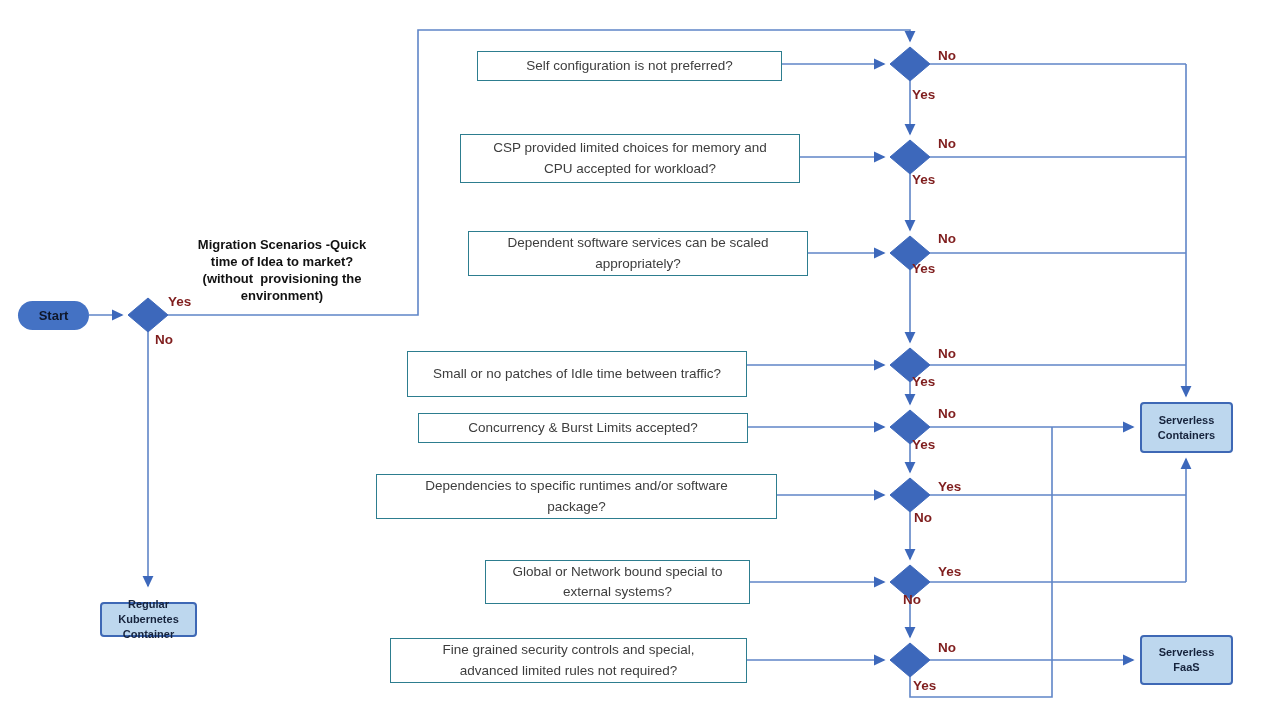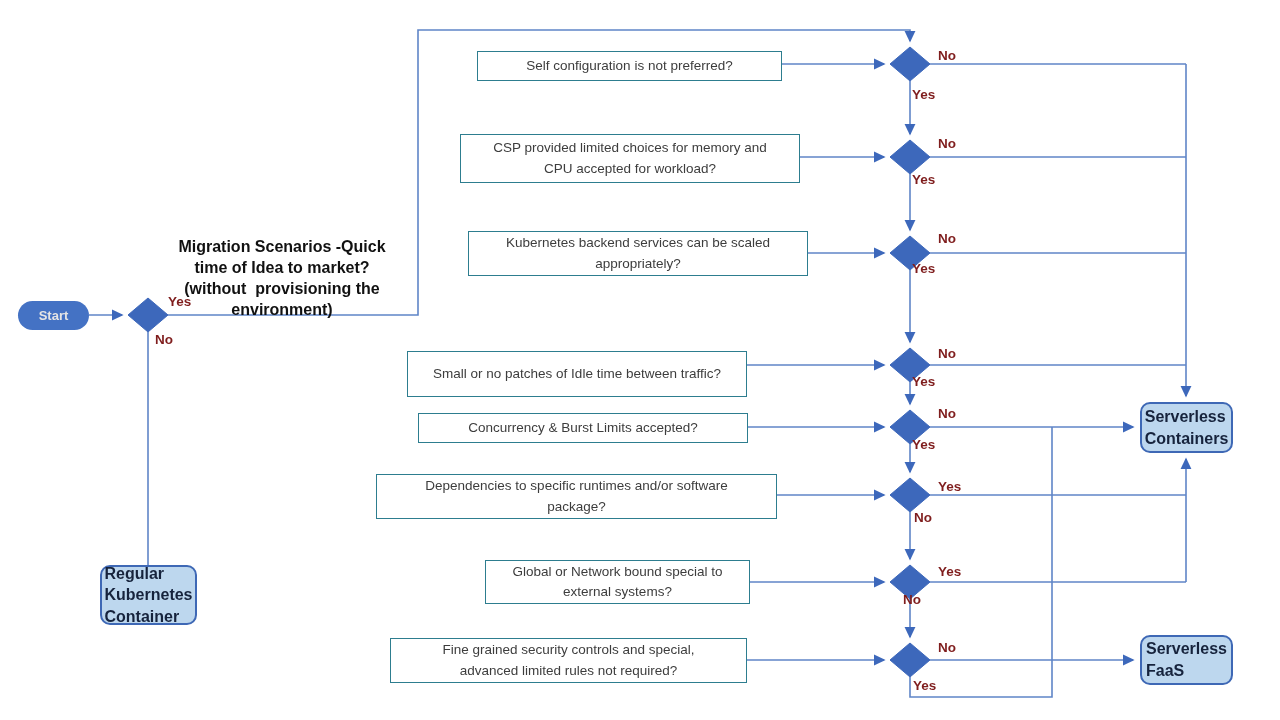--- a/index.html
+++ b/index.html
@@ -13,35 +13,35 @@
   .arrowhead{fill:var(--arrow,#3d68bb);}
   .qbox{
     position:absolute;display:flex;align-items:center;justify-content:center;
     background:#ffffff;border:1.6px solid var(--question-border,#2d7d8f);
     color:#3d3d3d;font-size:13.5px;line-height:1.5;text-align:center;
     white-space:pre-line;box-sizing:border-box;padding:14px 6px;
   }
   .terminal{
     position:absolute;display:flex;align-items:center;justify-content:center;
     background:var(--terminal-fill,#bdd7ee);border:2px solid var(--terminal-border,#3e68b5);
-    border-radius:10px;color:#16233c;font-weight:bold;font-size:16px;line-height:1.35;
-    text-align:left;white-space:pre-line;box-sizing:border-box;
+    border-radius:4px;color:#16233c;font-weight:bold;font-size:11px;line-height:1.35;
+    text-align:center;white-space:pre-line;box-sizing:border-box;
   }
   .startpill{
     position:absolute;left:18px;top:301px;width:71px;height:29px;border-radius:15px;
-    background:var(--start-fill,#4472c4);color:#e5e5e5;font-weight:bold;font-size:13px;
+    background:var(--start-fill,#4472c4);color:#0f172a;font-weight:bold;font-size:13px;
     display:flex;align-items:center;justify-content:center;
   }
   .branch{
     position:absolute;color:#7f1d1d;font-weight:bold;font-size:13.5px;line-height:1;
     white-space:nowrap;
   }
   .rootq{
     position:absolute;left:170px;top:236px;width:224px;text-align:center;
-    color:#111;font-weight:bold;font-size:16px;line-height:1.32;white-space:pre-wrap;
+    color:#111;font-weight:bold;font-size:13px;line-height:1.32;white-space:pre-wrap;
   }
 </style>
 </head>
 <body>
 
 <div id="canvas">
 
   <svg id="wires" viewBox="0 0 1280 720" xmlns="http://www.w3.org/2000/svg">
     <defs>
       <marker id="ah" markerWidth="8" markerHeight="8" refX="6.5" refY="3.5" orient="auto">
@@ -110,21 +110,21 @@
 time of Idea to market?
 (without  provisioning the
 environment)</div>
 
   <div class="branch" style="left:168px;top:295px">Yes</div>
   <div class="branch" style="left:155px;top:333px">No</div>
 
   <div class="qbox" style="left:477px;top:51px;width:305px;height:27px">Self configuration is not preferred?</div>
   <div class="qbox" style="left:460px;top:134px;width:340px;height:49px">CSP provided limited choices for memory and
 CPU accepted for workload?</div>
-  <div class="qbox" style="left:468px;top:231px;width:340px;height:45px">Kubernetes backend services can be scaled
+  <div class="qbox" style="left:468px;top:231px;width:340px;height:45px">Dependent software services can be scaled
 appropriately?</div>
   <div class="qbox" style="left:407px;top:351px;width:340px;height:46px">Small or no patches of Idle time between traffic?</div>
   <div class="qbox" style="left:418px;top:413px;width:330px;height:28px">Concurrency &amp; Burst Limits accepted?</div>
   <div class="qbox" style="left:376px;top:474px;width:401px;height:45px">Dependencies to specific runtimes and/or software
 package?</div>
   <div class="qbox" style="left:485px;top:560px;width:265px;height:44px">Global or Network bound special to
 external systems?</div>
   <div class="qbox" style="left:390px;top:638px;width:357px;height:45px">Fine grained security controls and special,
 advanced limited rules not required?</div>
 
@@ -145,21 +145,21 @@
 
   <div class="branch" style="left:938px;top:480px">Yes</div>
   <div class="branch" style="left:914px;top:511px">No</div>
 
   <div class="branch" style="left:938px;top:565px">Yes</div>
   <div class="branch" style="left:903px;top:593px">No</div>
 
   <div class="branch" style="left:938px;top:641px">No</div>
   <div class="branch" style="left:913px;top:679px">Yes</div>
 
-  <div class="terminal" style="left:100px;top:565px;width:97px;height:60px">Regular
+  <div class="terminal" style="left:100px;top:602px;width:97px;height:35px">Regular
 Kubernetes
 Container</div>
 
   <div class="terminal" style="left:1140px;top:402px;width:93px;height:51px">Serverless
 Containers</div>
 
   <div class="terminal" style="left:1140px;top:635px;width:93px;height:50px">Serverless
 FaaS</div>
 
 </div>

